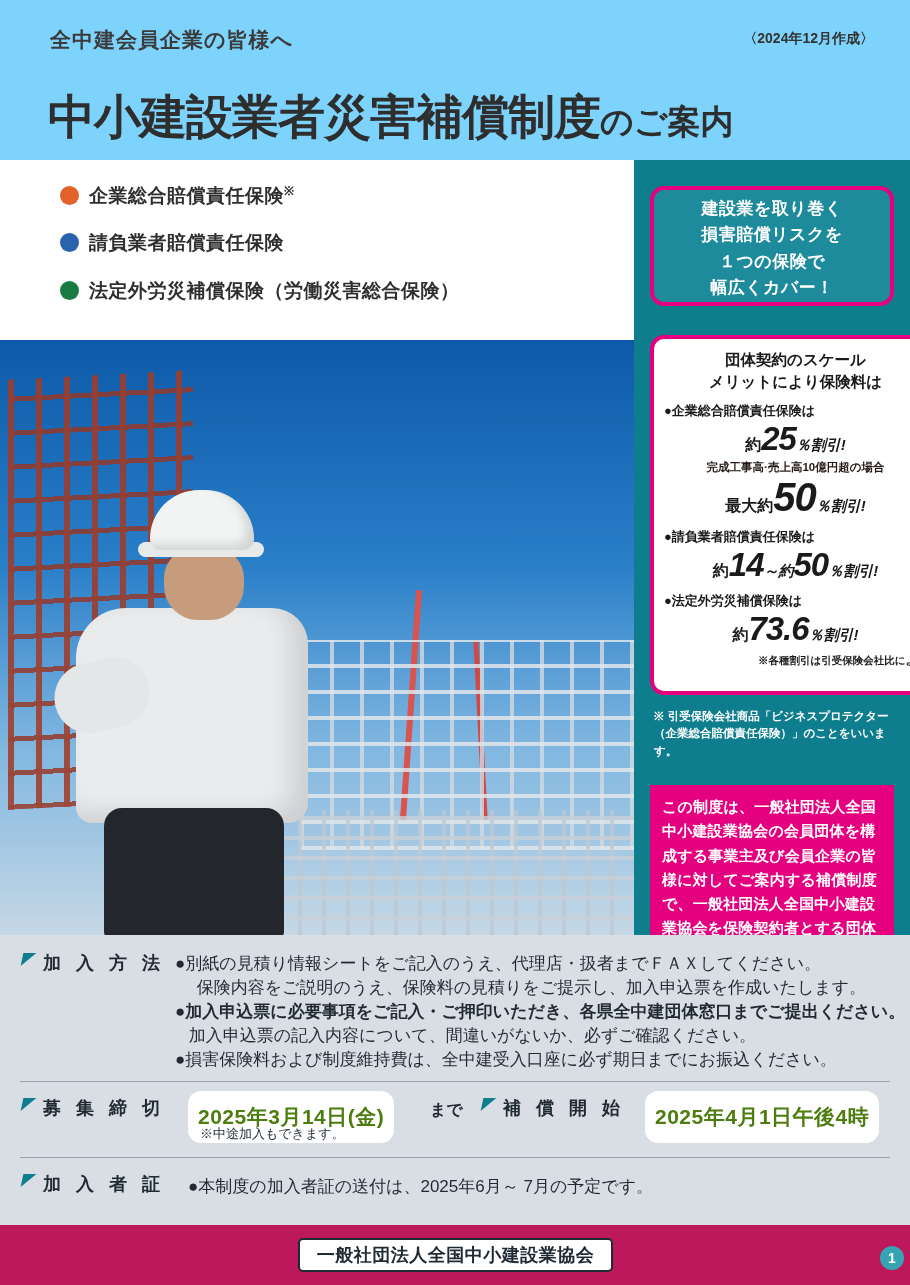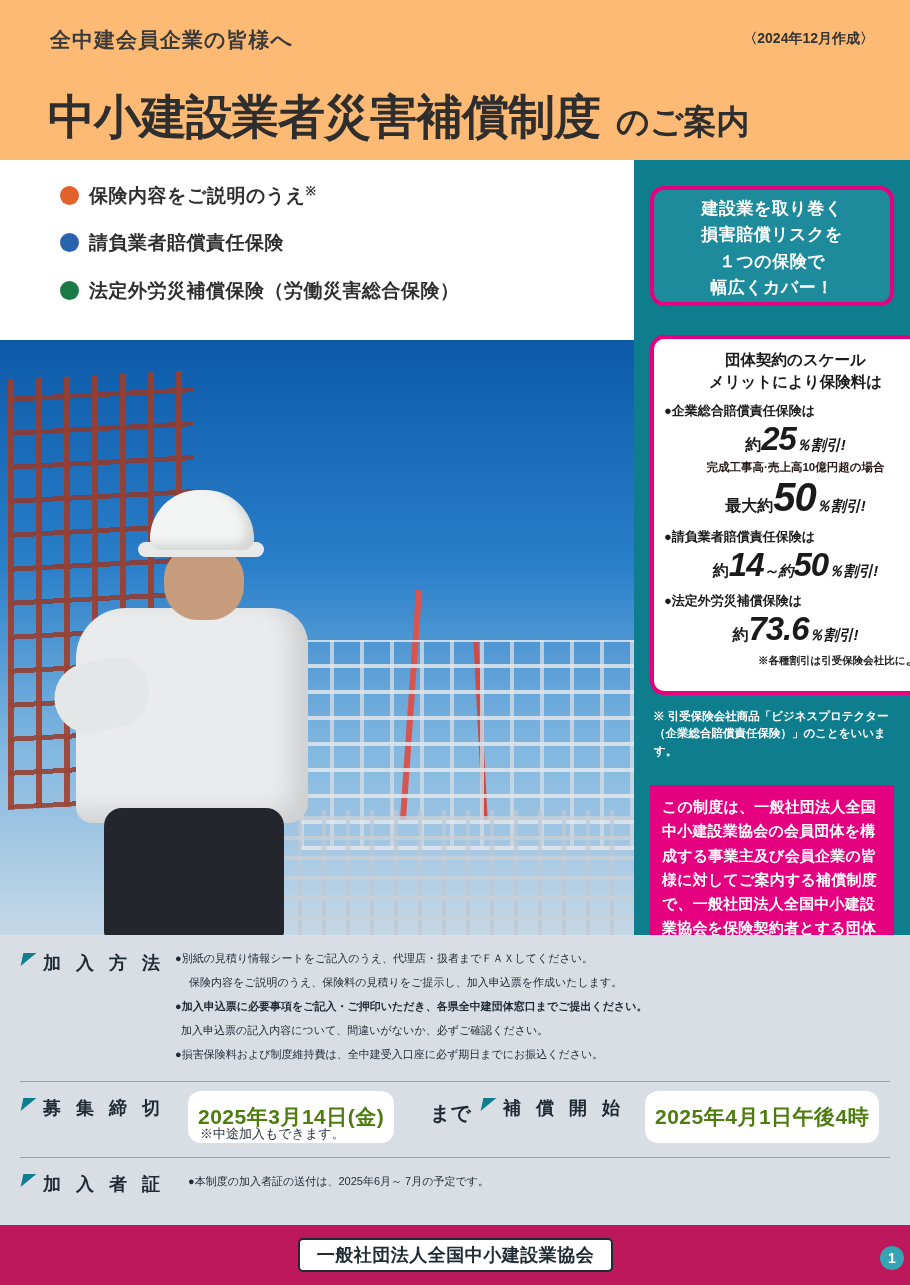--- a/index.html
+++ b/index.html
@@ -20,21 +20,21 @@
     left: 0; top: 0;
     width: 910px; height: 1285px;
     background: #d9dde4;
   }
 
   
   .header {
     position: absolute;
     left: 0; top: 0;
     width: 910px; height: 160px;
-    background: #fdba74;
+    background: #7dd3fc;
   }
   .header-sub {
     position: absolute;
     left: 50px; top: 26px;
     font-size: 21px;
     letter-spacing: 1px;
     color: #3b3b3b;
     font-weight: 600;
   }
   .header-date {
@@ -49,21 +49,20 @@
     left: 48px; top: 86px;
     font-size: 47px;
     font-weight: 700;
     color: #2e2e2e;
     letter-spacing: -1px;
     white-space: nowrap;
   }
   .header-title .small {
     font-size: 33px;
     letter-spacing: 0px;
-    margin-left: 16px;
   }
 
   
   .bullets {
     position: absolute;
     left: 0; top: 160px;
     width: 634px; height: 180px;
     background: #ffffff;
   }
   .bullet-row {
@@ -326,41 +325,41 @@
     border-left: 13px solid #0e7d8d;
     border-bottom: 13px solid transparent;
     border-top: 0;
     margin-right: 8px;
     vertical-align: 3px;
     transform: skewX(-12deg);
   }
 
   .body-text {
     position: absolute;
-    font-size: 11px;
+    font-size: 17px;
     color: #1f2a33;
     line-height: 1.62;
     white-space: nowrap;
     text-align: center;
   }
 
   .date-pill {
     position: absolute;
     background: #ffffff;
     border-radius: 13px;
     font-size: 21px;
     font-weight: 700;
     color: #4d7c0f;
     padding: 12px 10px;
     white-space: nowrap;
     letter-spacing: 0.5px;
   }
   .suffix {
     position: absolute;
-    font-size: 20px;
+    font-size: 16px;
     color: #1f2a33;
     font-weight: 600;
     font-family: Liberation Serif, serif;
   }
   .small-note {
     position: absolute;
     font-size: 13px;
     color: #1f2a33;
   }
 
@@ -408,21 +407,21 @@
   <div class="header">
     <div class="header-sub">全中建会員企業の皆様へ</div>
     <div class="header-date">〈2024年12月作成〉</div>
     <div class="header-title">
       <span>中小建設業者災害補償制度</span><span class="small">のご案内</span>
     </div>
   </div>
 
   <div class="bullets">
     <div class="bullet-row b1">
-      <span class="dot" style="background:#e2622b"></span><span>保険内容をご説明のうえ</span><span class="sup">※</span>
+      <span class="dot" style="background:#e2622b"></span><span>企業総合賠償責任保険</span><span class="sup">※</span>
     </div>
     <div class="bullet-row b2">
       <span class="dot" style="background:#2a63ad"></span><span>請負業者賠償責任保険</span>
     </div>
     <div class="bullet-row b3">
       <span class="dot" style="background:#1a7a43"></span><span>法定外労災補償保険（労働災害総合保険）</span>
     </div>
   </div>
 
   <div class="photo">

